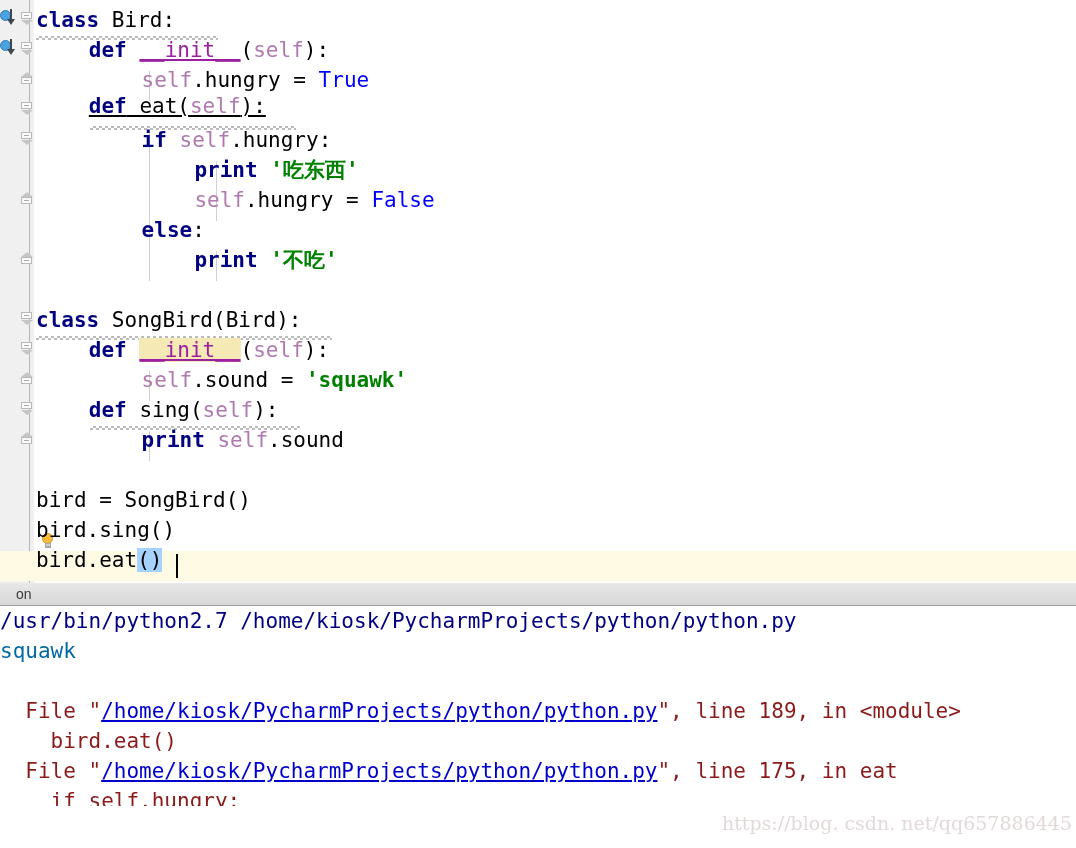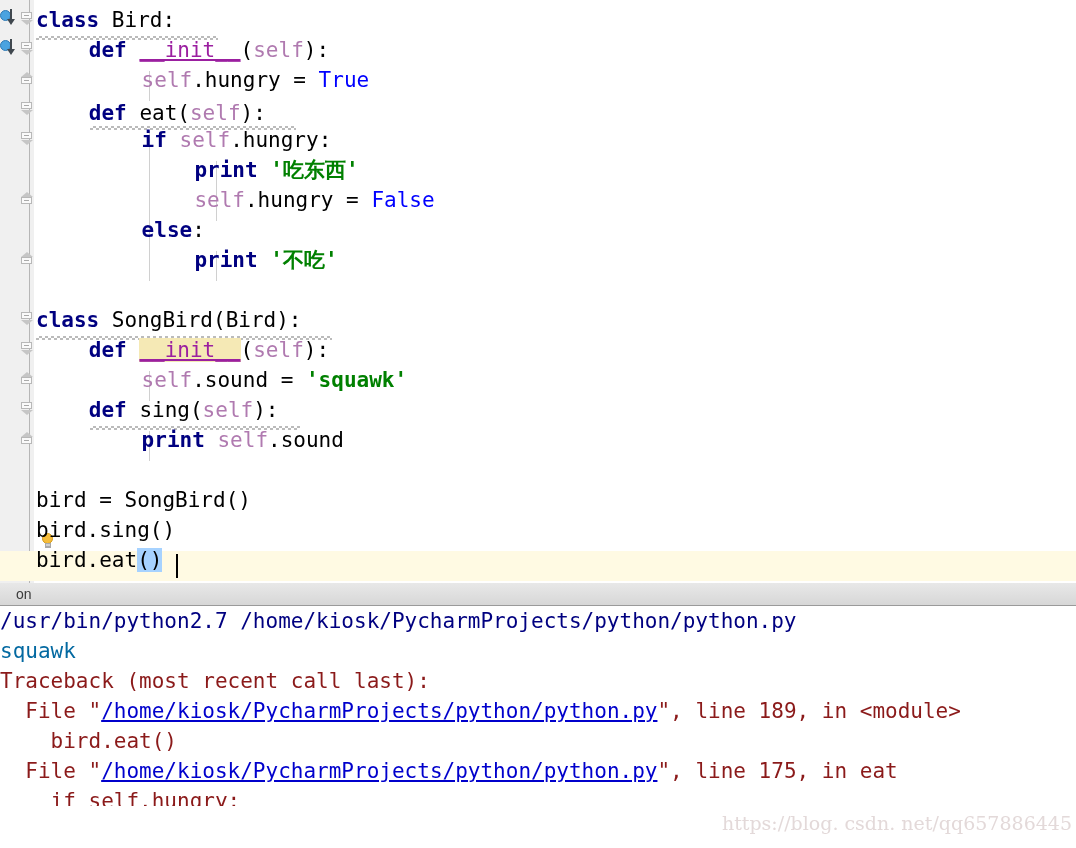--- a/index.html
+++ b/index.html
@@ -325,21 +325,21 @@
 
     <div class="squig" style="left:2px;   top:36px;  width:182px;"></div>
     <div class="squig" style="left:56px;  top:126px; width:206px;"></div>
     <div class="squig" style="left:2px;   top:336px; width:296px;"></div>
     <div class="squig" style="left:56px;  top:426px; width:210px;"></div>
 
     <div id="caret" style="left:142px; top:554px; height:24px;"></div>
   <div class="line" style="top: 5px; left: 2px;"><span class="kw">class</span><span class="plain"> Bird:</span></div>
       <div class="line" style="top: 35px; left: 54.8px;"><span class="kw">def</span><span class="plain"> </span><span class="dunder">__init__</span><span class="plain">(</span><span class="selfid">self</span><span class="plain">):</span></div>
       <div class="line" style="top: 65px; left: 107.6px;"><span class="selfid">self</span><span class="plain">.hungry = </span><span class="bool">True</span></div>
-      <div class="line" style="top: 98px; left: 54.8px;"><span class="kw">def</span><span class="plain"> eat(</span><span class="selfid">self</span><span class="plain">):</span></div>
+      <div class="line" style="top: 91px; left: 54.8px; text-decoration: underline;"><span class="kw">def</span><span class="plain"> eat(</span><span class="selfid">self</span><span class="plain">):</span></div>
       <div class="line" style="top: 125px; left: 107.6px;"><span class="kw">if</span><span class="plain"> </span><span class="selfid">self</span><span class="plain">.hungry:</span></div>
       <div class="line" style="top: 155px; left: 160.4px;"><span class="kw">print</span><span class="plain"> </span><span class="str">'吃东西'</span></div>
       <div class="line" style="top: 185px; left: 160.4px; text-align: right;"><span class="selfid">self</span><span class="plain">.hungry = </span><span class="bool">False</span></div>
       <div class="line" style="top: 215px; left: 107.6px;"><span class="kw">else</span><span class="plain">:</span></div>
       <div class="line" style="top: 245px; left: 160.4px;"><span class="kw">print</span><span class="plain"> </span><span class="str">'不吃'</span></div>
       <div class="line" style="top: 275px; left: 2px;"></div>
       <div class="line" style="top: 305px; left: 2px;"><span class="kw">class</span><span class="plain"> SongBird(Bird):</span></div>
       <div class="line" style="top: 335px; left: 54.8px;"><span class="kw">def</span><span class="plain"> </span><span class="dunder-hl">__init__</span><span class="plain">(</span><span class="selfid">self</span><span class="plain">):</span></div>
       <div class="line" style="top: 365px; left: 107.6px;"><span class="selfid">self</span><span class="plain">.sound = </span><span class="str">'squawk'</span></div>
       <div class="line" style="top: 395px; left: 54.8px;"><span class="kw">def</span><span class="plain"> sing(</span><span class="selfid">self</span><span class="plain">):</span></div>
@@ -351,21 +351,20 @@
     </div>
 </div>
 
 <div id="console-tabbar">
   <span id="console-tab-label">on</span>
 </div>
 
 <div id="console-pane">
     <div class="cline" style="top: 0px; left: 0px;"><span class="c-cmd">/usr/bin/python2.7 /home/kiosk/PycharmProjects/python/python.py</span></div>
     <div class="cline" style="top: 30px; left: 0px;"><span class="c-out">squawk</span></div>
-    <div class="cline" style="top: 60px; left: 0px;"><span class="c-err">Traceback (most recent call last):</span></div>
     <div class="cline" style="top: 90px; left: 0px;"><span class="c-err">  File "</span><span class="c-link">/home/kiosk/PycharmProjects/python/python.py</span><span class="c-err">", line 189, in &lt;module&gt;</span></div>
     <div class="cline" style="top: 120px; left: 0px;"><span class="c-err">    bird.eat()</span></div>
     <div class="cline" style="top: 150px; left: 0px;"><span class="c-err">  File "</span><span class="c-link">/home/kiosk/PycharmProjects/python/python.py</span><span class="c-err">", line 175, in eat</span></div>
     <div class="cline" style="top: 180px; left: 0px;"><span class="c-err">    if self.hungry:</span></div>
     <div class="cline" style="top: 210px; left: 0px;"><span class="c-err">AttributeError: SongBird instance has no attribute 'hungry'</span></div>
   </div>
 
 <div id="watermark">https://blog. csdn. net/qq657886445</div>
 
 </body></html>

